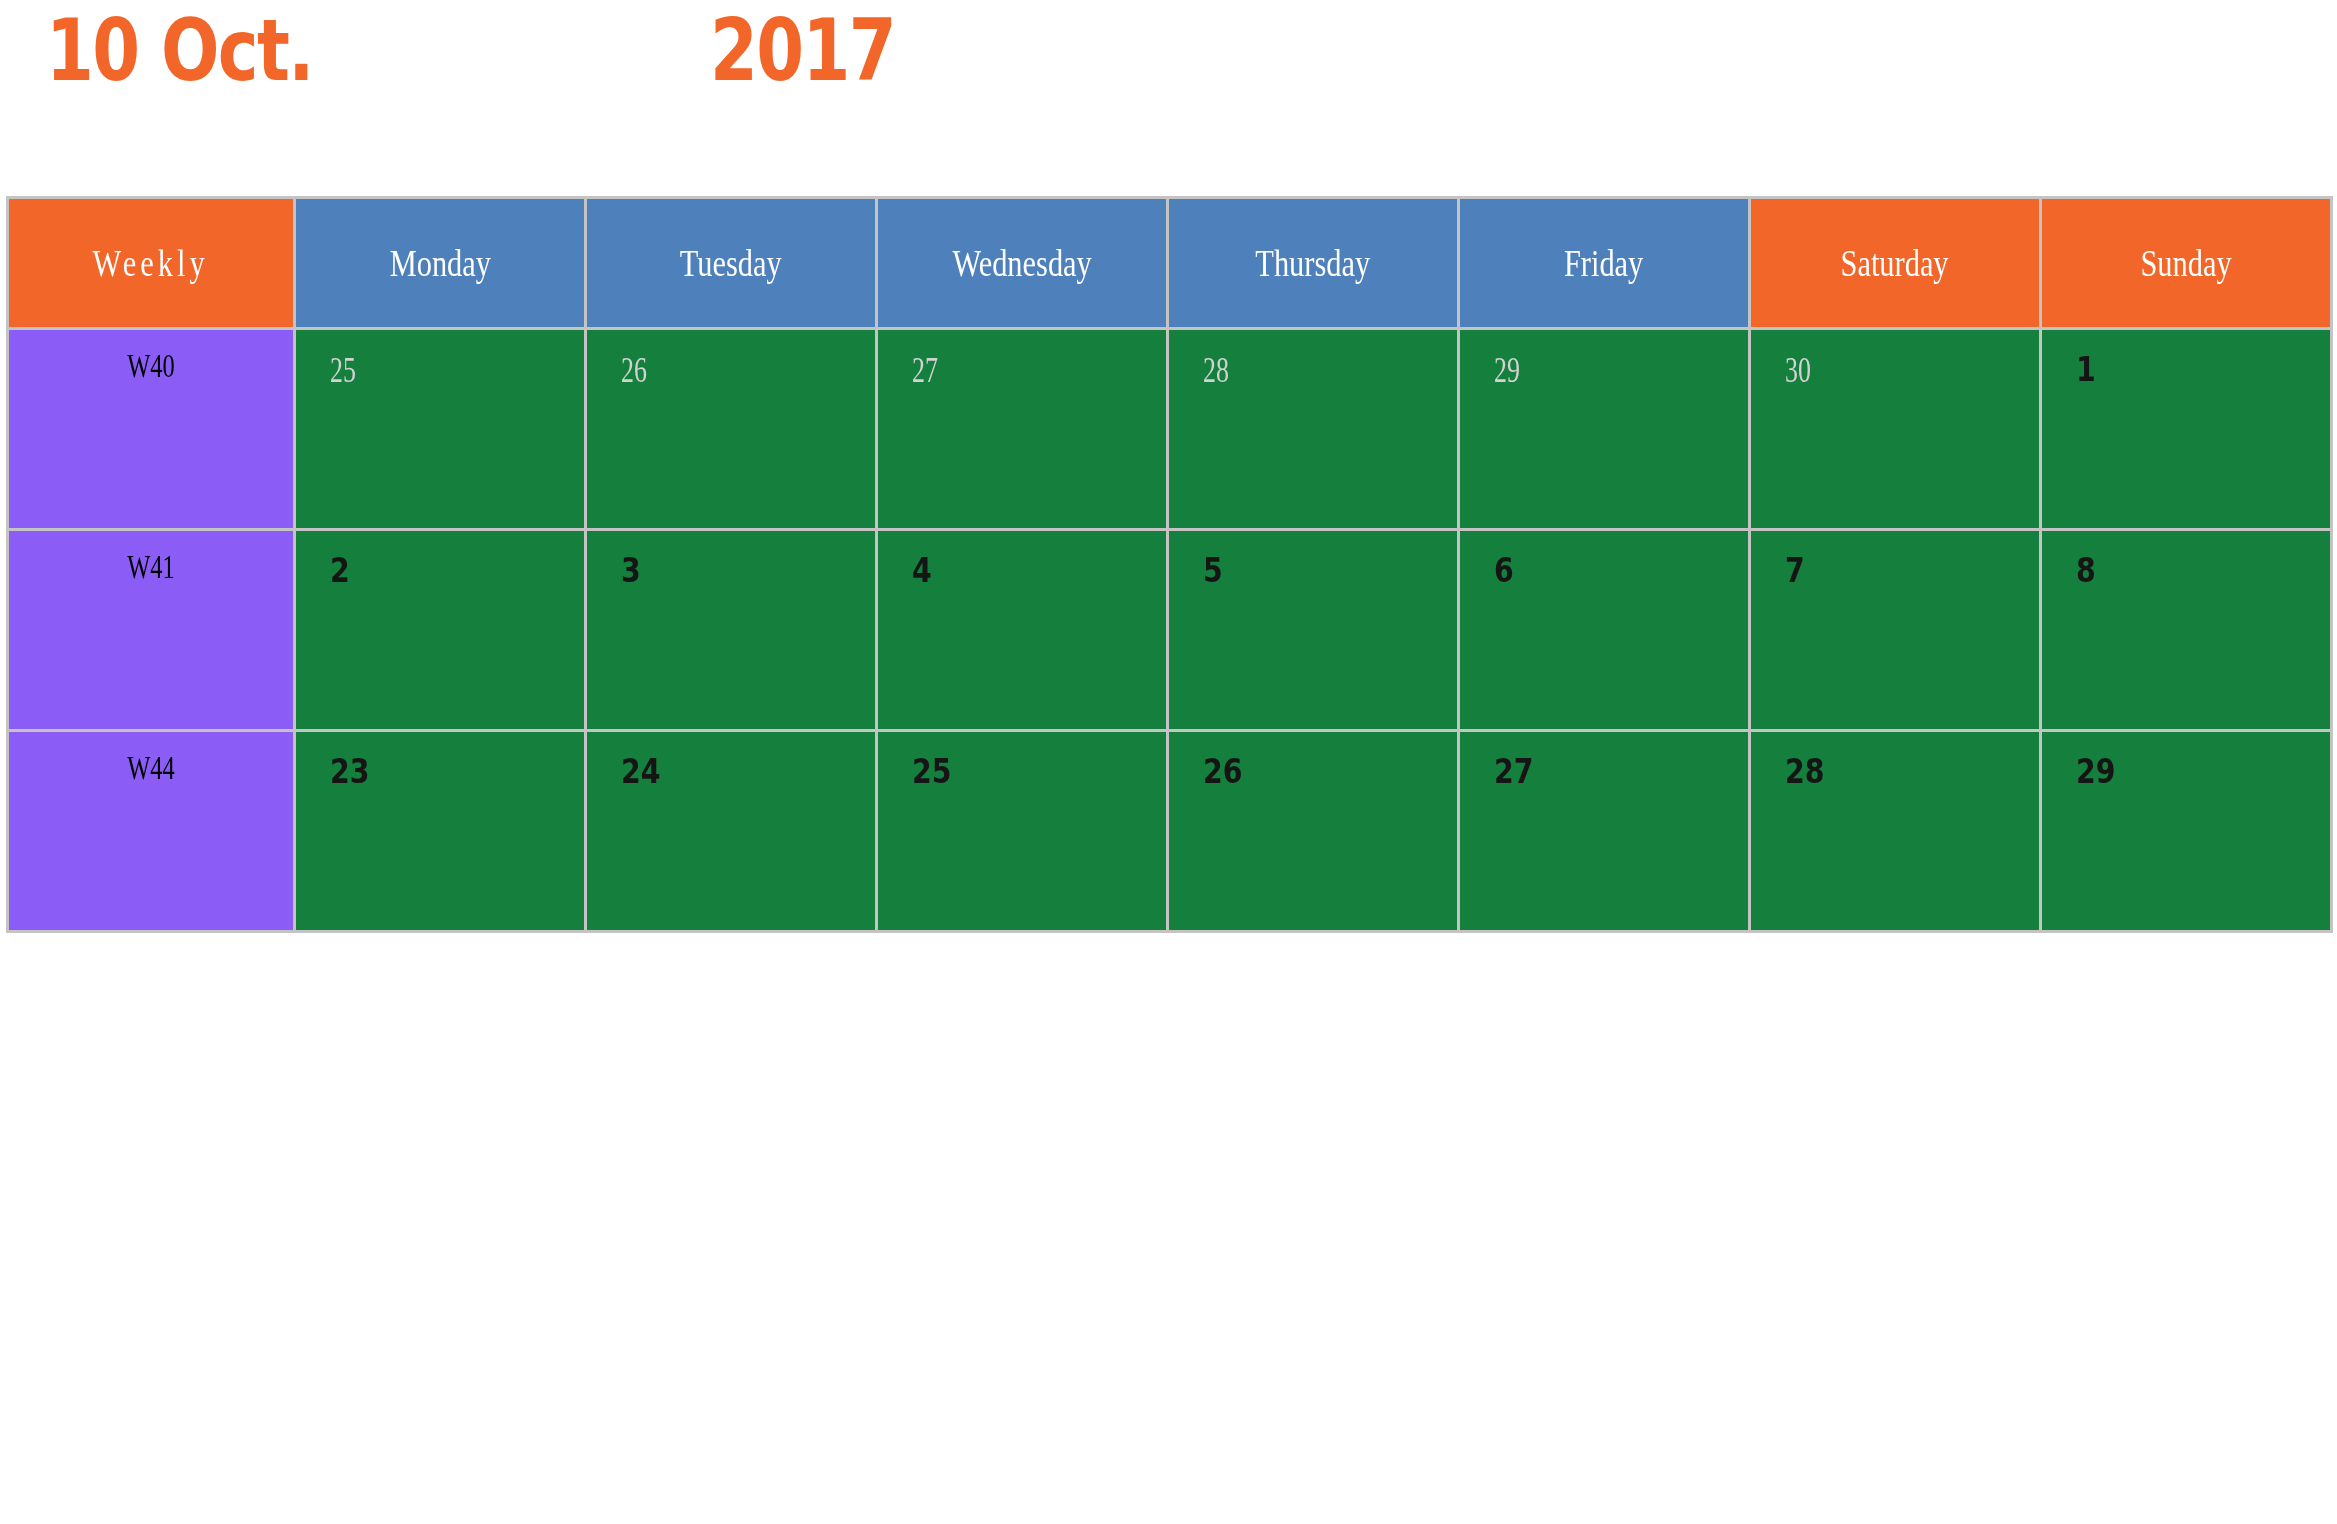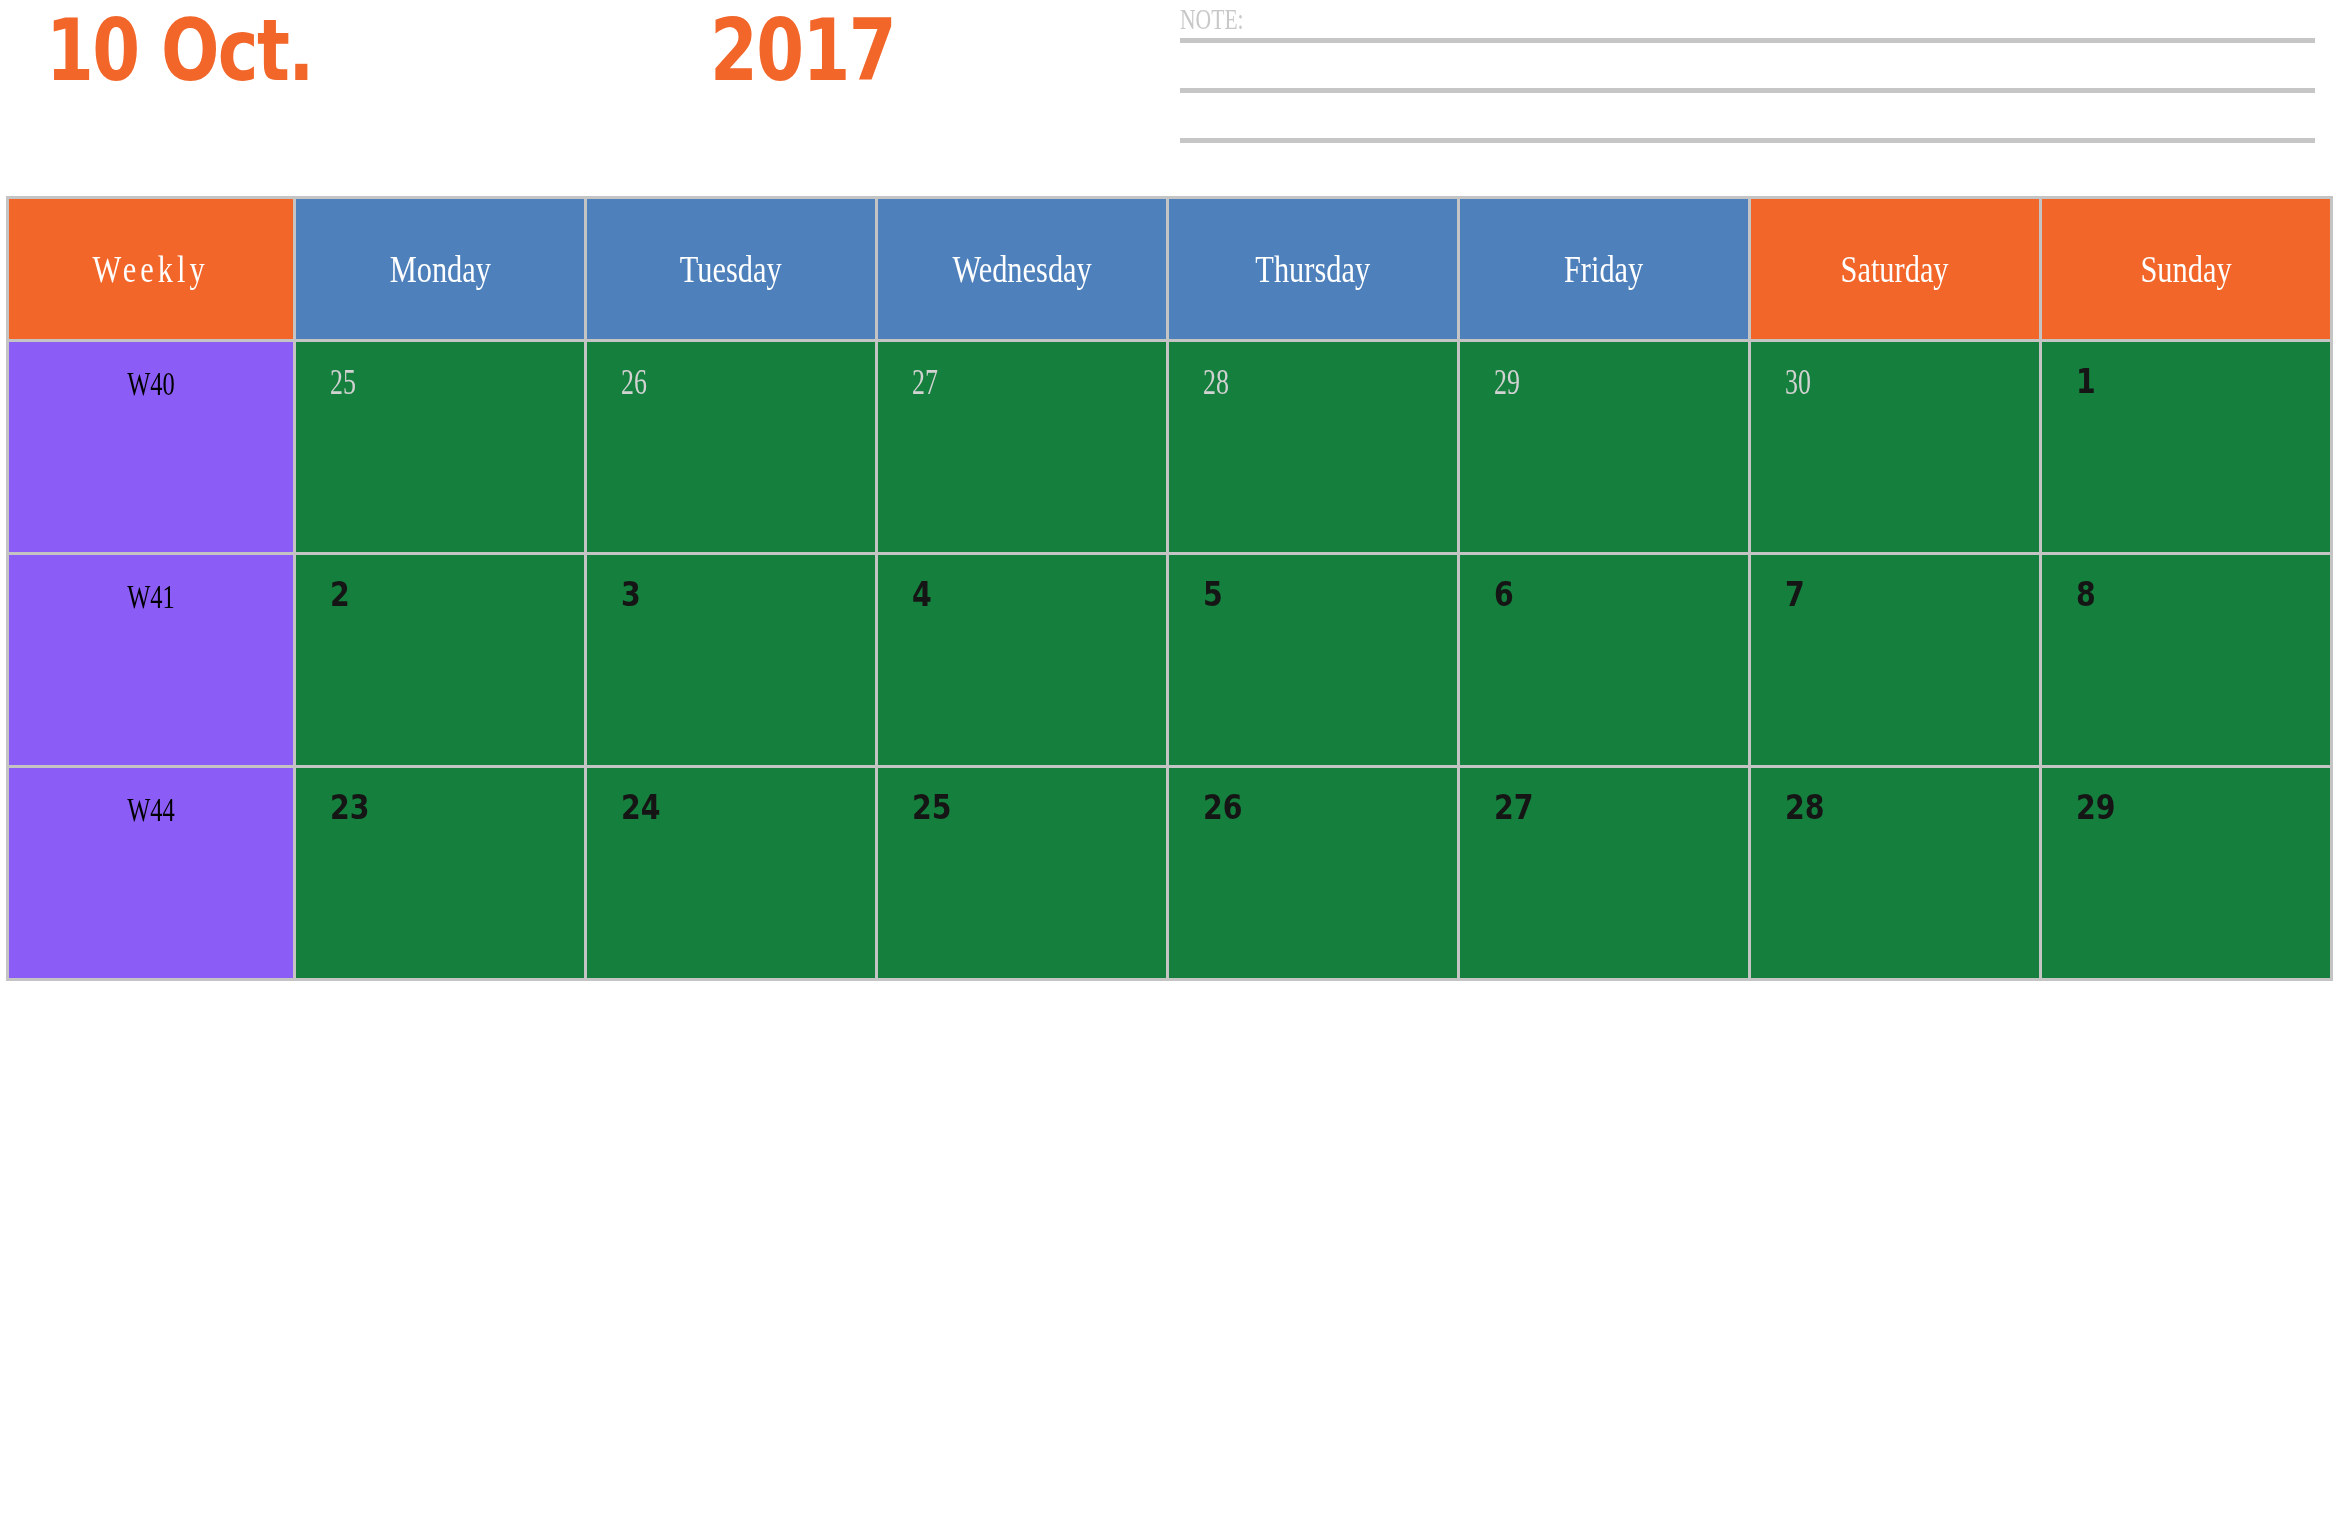--- a/index.html
+++ b/index.html
@@ -81,21 +81,21 @@
     border-collapse: separate;
     border-spacing: 0;
     table-layout: fixed;
   }
   #calendar col.c-week  { width: 290px; }
   #calendar col.c-day   { width: 291px; }
 
   #calendar th, #calendar td {
     border-right: 3px solid #C4C4C4;
     border-bottom: 3px solid #C4C4C4;
-    padding: 7px;
+    padding: 1px;
     vertical-align: top;
     margin-top: 31px;
   }
   #calendar tr > *:first-child {
     border-left: 3px solid #C4C4C4;
   }
   #calendar thead th {
     border-top: 3px solid #C4C4C4;
   }
 
@@ -174,26 +174,20 @@
 </head>
 <body>
 
 <div id="top-band">
 
   <div id="title-block">
     <div class="title-text" id="month-title">10 Oct.</div>
     <div class="title-text" id="year-title">2017</div>
   </div>
 
-  <div id="note-block">
-    <div id="note-label">NOTE:</div>
-    <div class="note-line" id="note-line-1"></div>
-    <div class="note-line" id="note-line-2"></div>
-    <div class="note-line" id="note-line-3"></div>
-  </div>
 
 </div>
 
 <table id="calendar">
   <colgroup id="calendar-colgroup">
       <col class="c-week">
       <col class="c-day">
       <col class="c-day">
       <col class="c-day">
       <col class="c-day">

